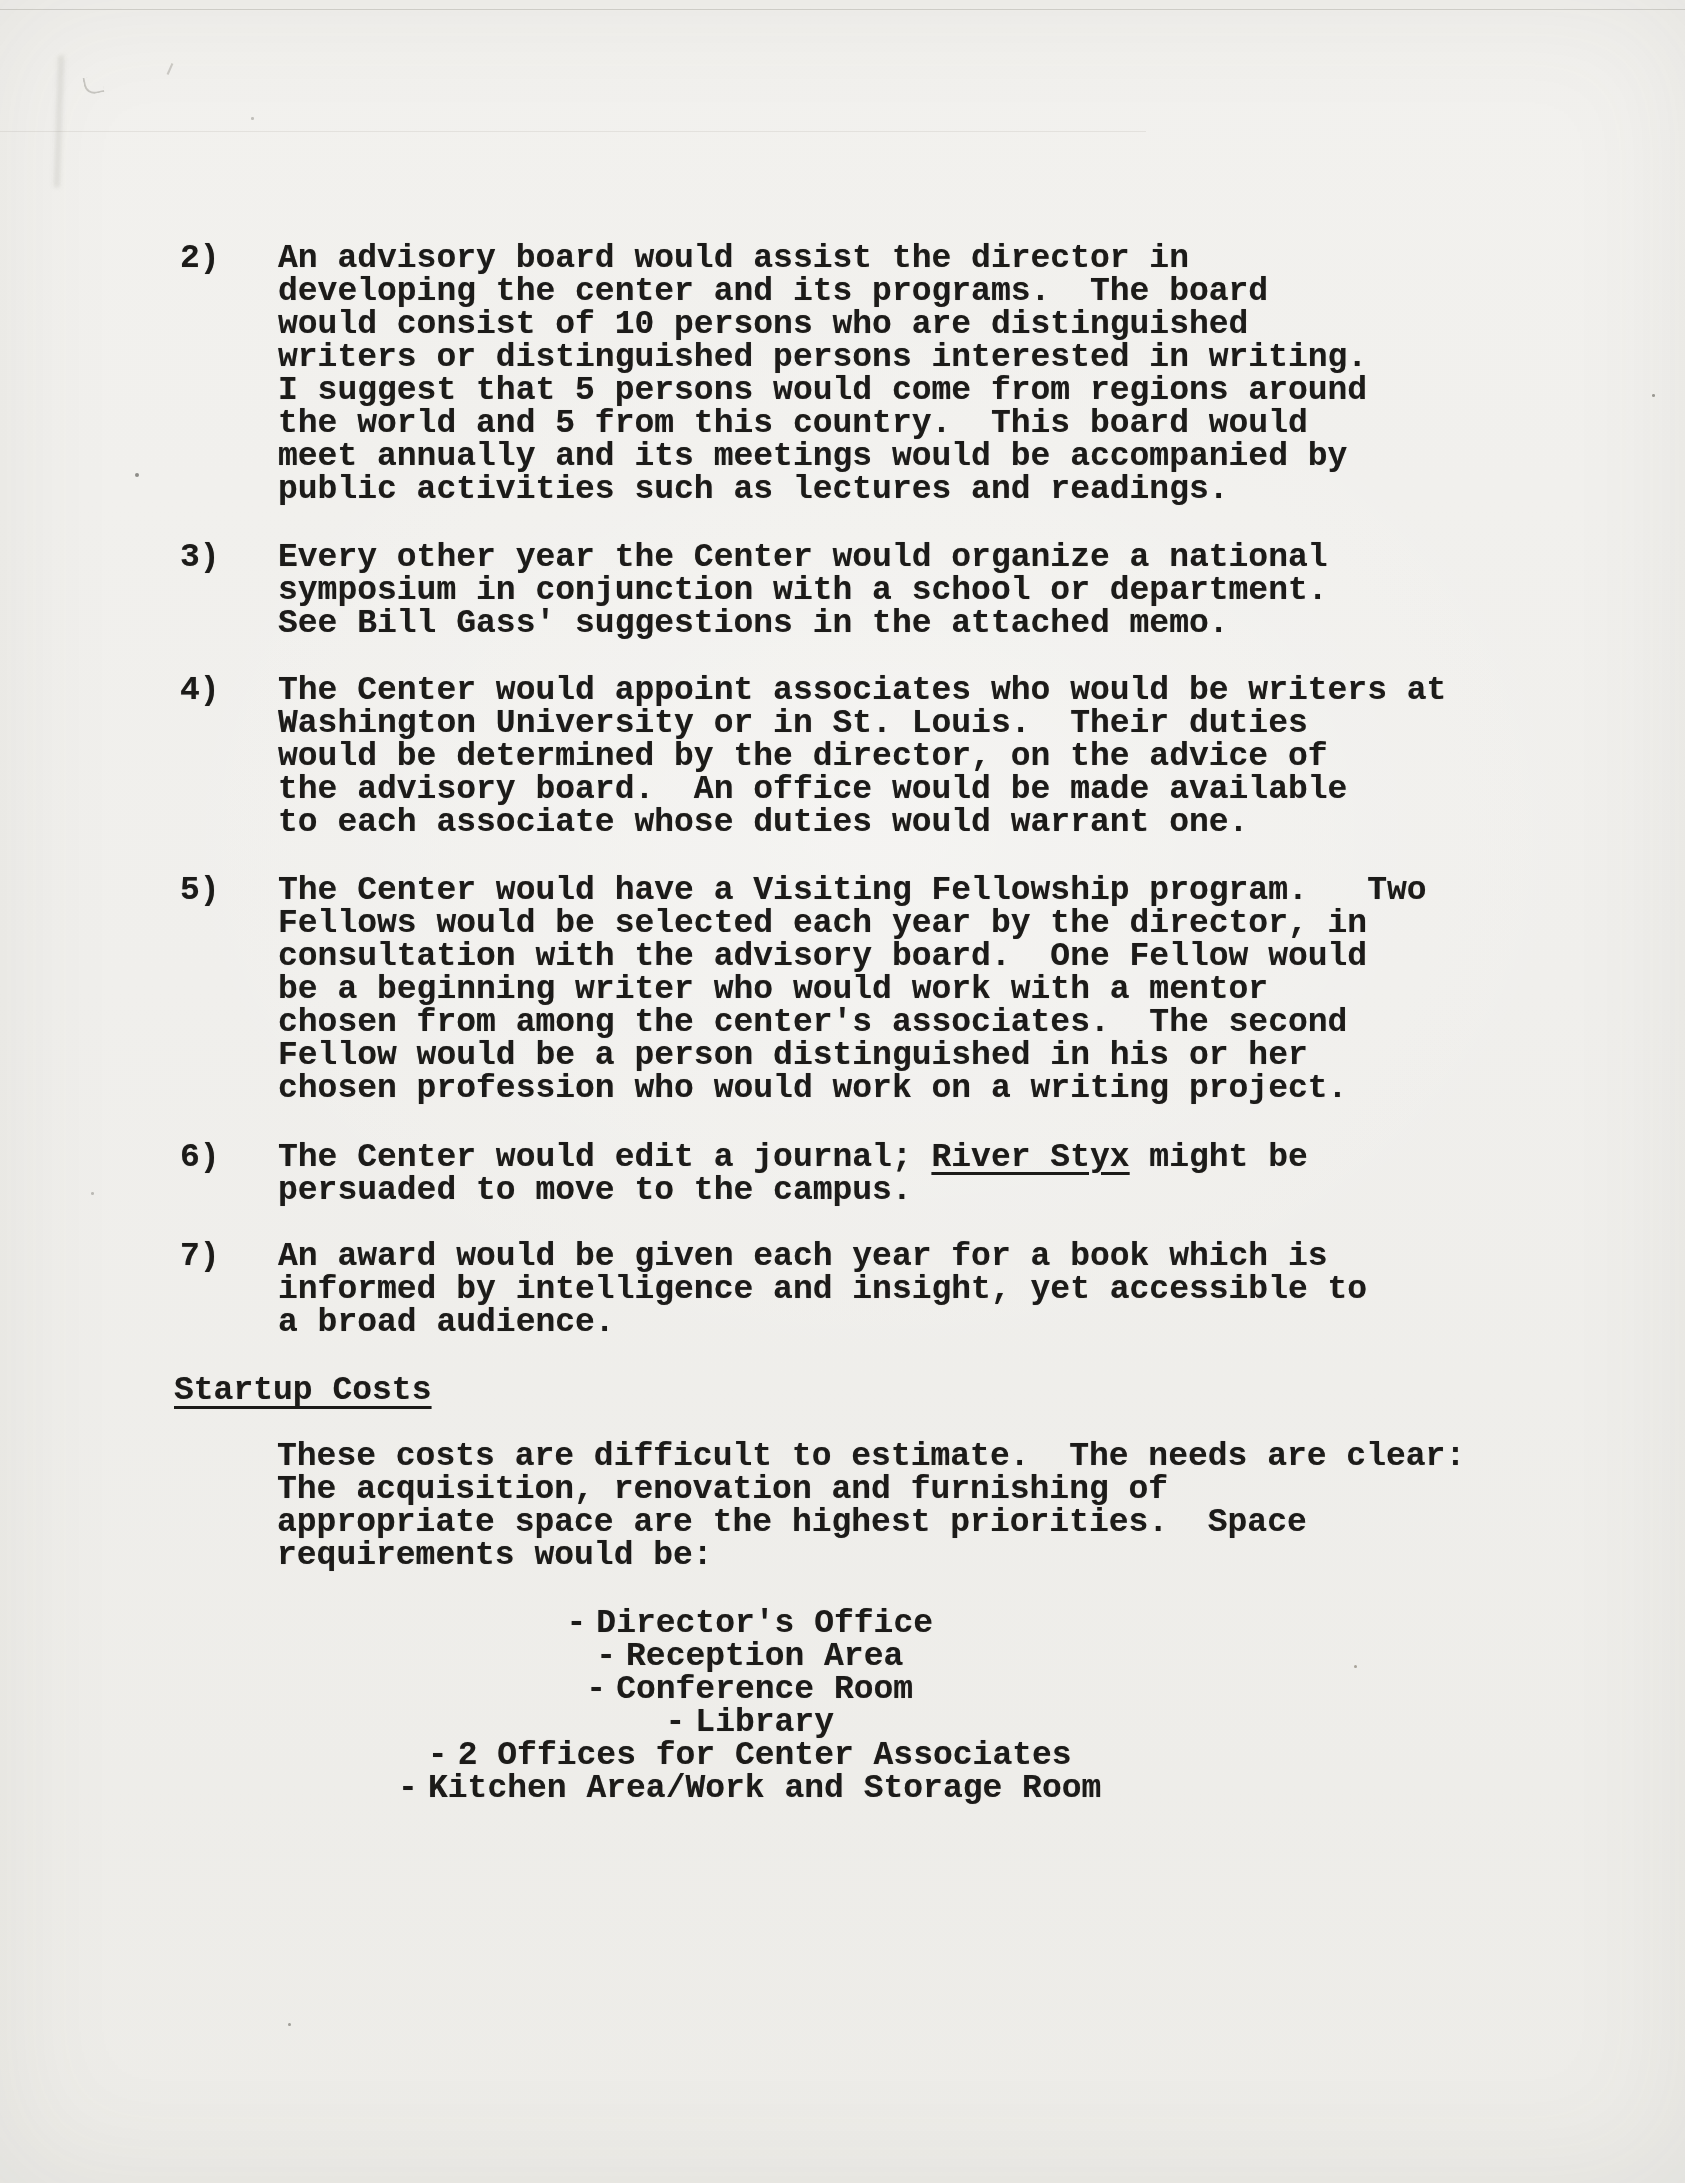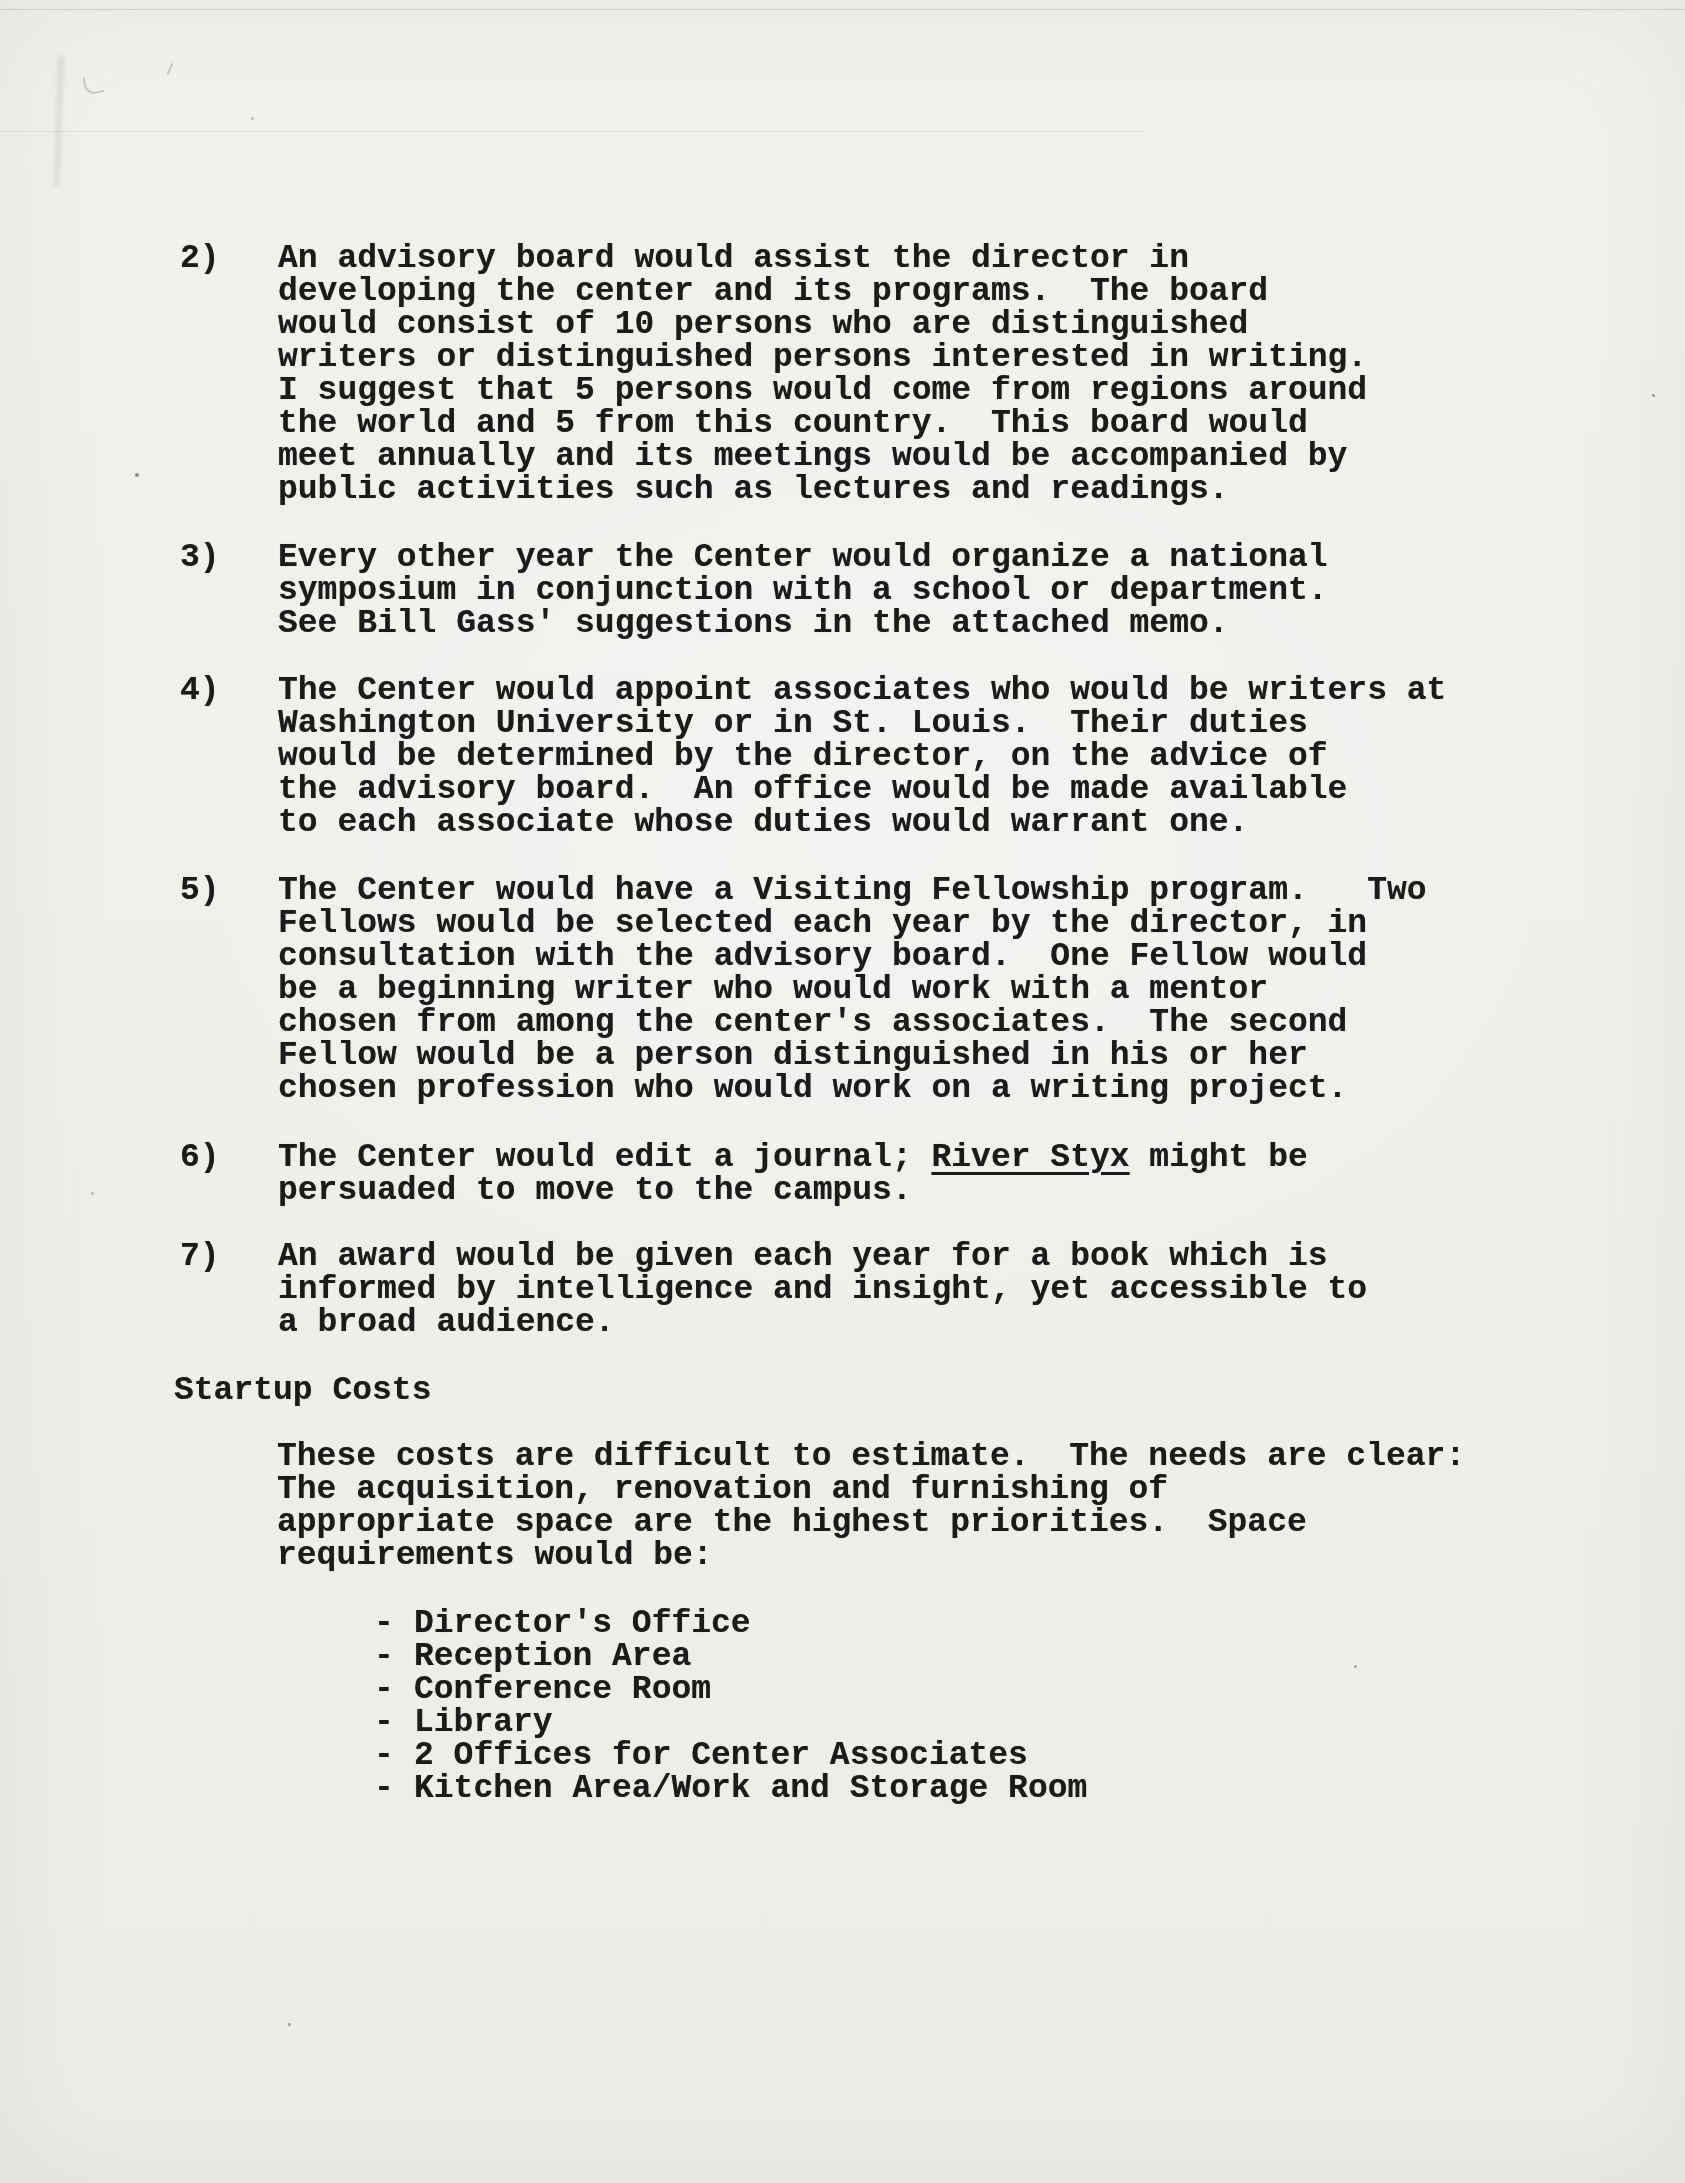--- a/index.html
+++ b/index.html
@@ -48,31 +48,33 @@
     text-decoration: underline;
     text-decoration-thickness: 2.7px;
     text-underline-offset: 6px;
   }
   .heading {
     position: absolute;
     left: 174px;
     margin: 0;
     font-size: 33px;
     font-weight: 700;
+    text-decoration: underline;
     text-decoration-thickness: 2.7px;
     text-underline-offset: 6.7px;
   }
   .para {
     position: absolute;
     left: 277px;
     white-space: pre;
   }
   .req-list {
     position: absolute;
-    left: 374px;
+    left: 388px;
+    text-align: center;
   }
   .li {
     height: 33px;
     white-space: pre;
   }
   .dash {
     display: inline-block;
     width: 40px;
   }
   

